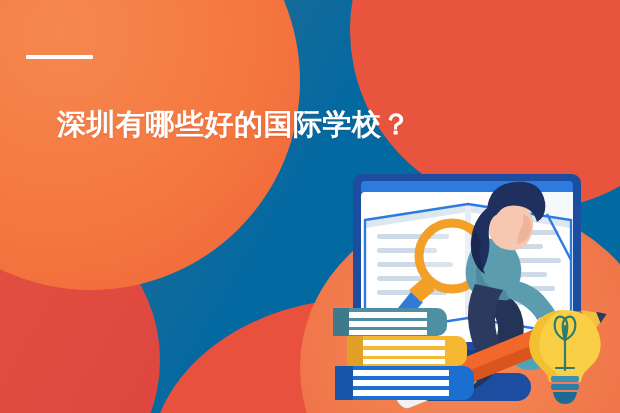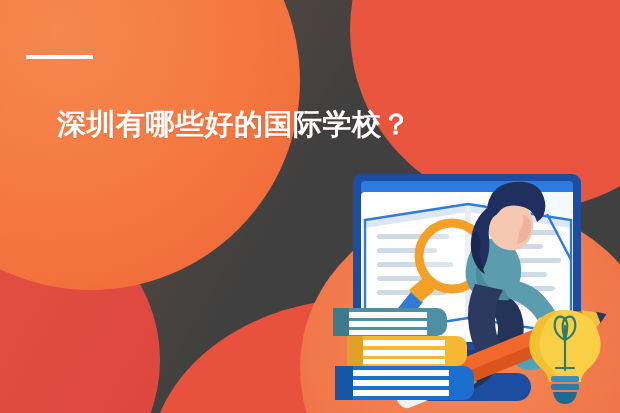--- a/index.html
+++ b/index.html
@@ -2,21 +2,21 @@
 <html><head>
 <meta charset="utf-8">
 <style>
   html,body{margin:0;padding:0;}
   body{
     width:620px;height:413px;overflow:hidden;
     font-family:"Liberation Sans","DejaVu Sans",sans-serif;
   }
   .banner{
     position:relative;width:620px;height:413px;overflow:hidden;
-    background:#404040;
+    background:#0369a1;
   }
   
   .bg-layer{position:absolute;inset:0;overflow:hidden;}
   .circle{position:absolute;border-radius:50%;}
   .circle-topleft{
     left:-118px;top:-128px;width:418px;height:418px;
     background:radial-gradient(circle at 42% 38%,#F58B52 0%,#F4773F 55%,#EF6138 100%);
   }
   .circle-topright{
     right:-90px;top:-150px;width:360px;height:360px;

